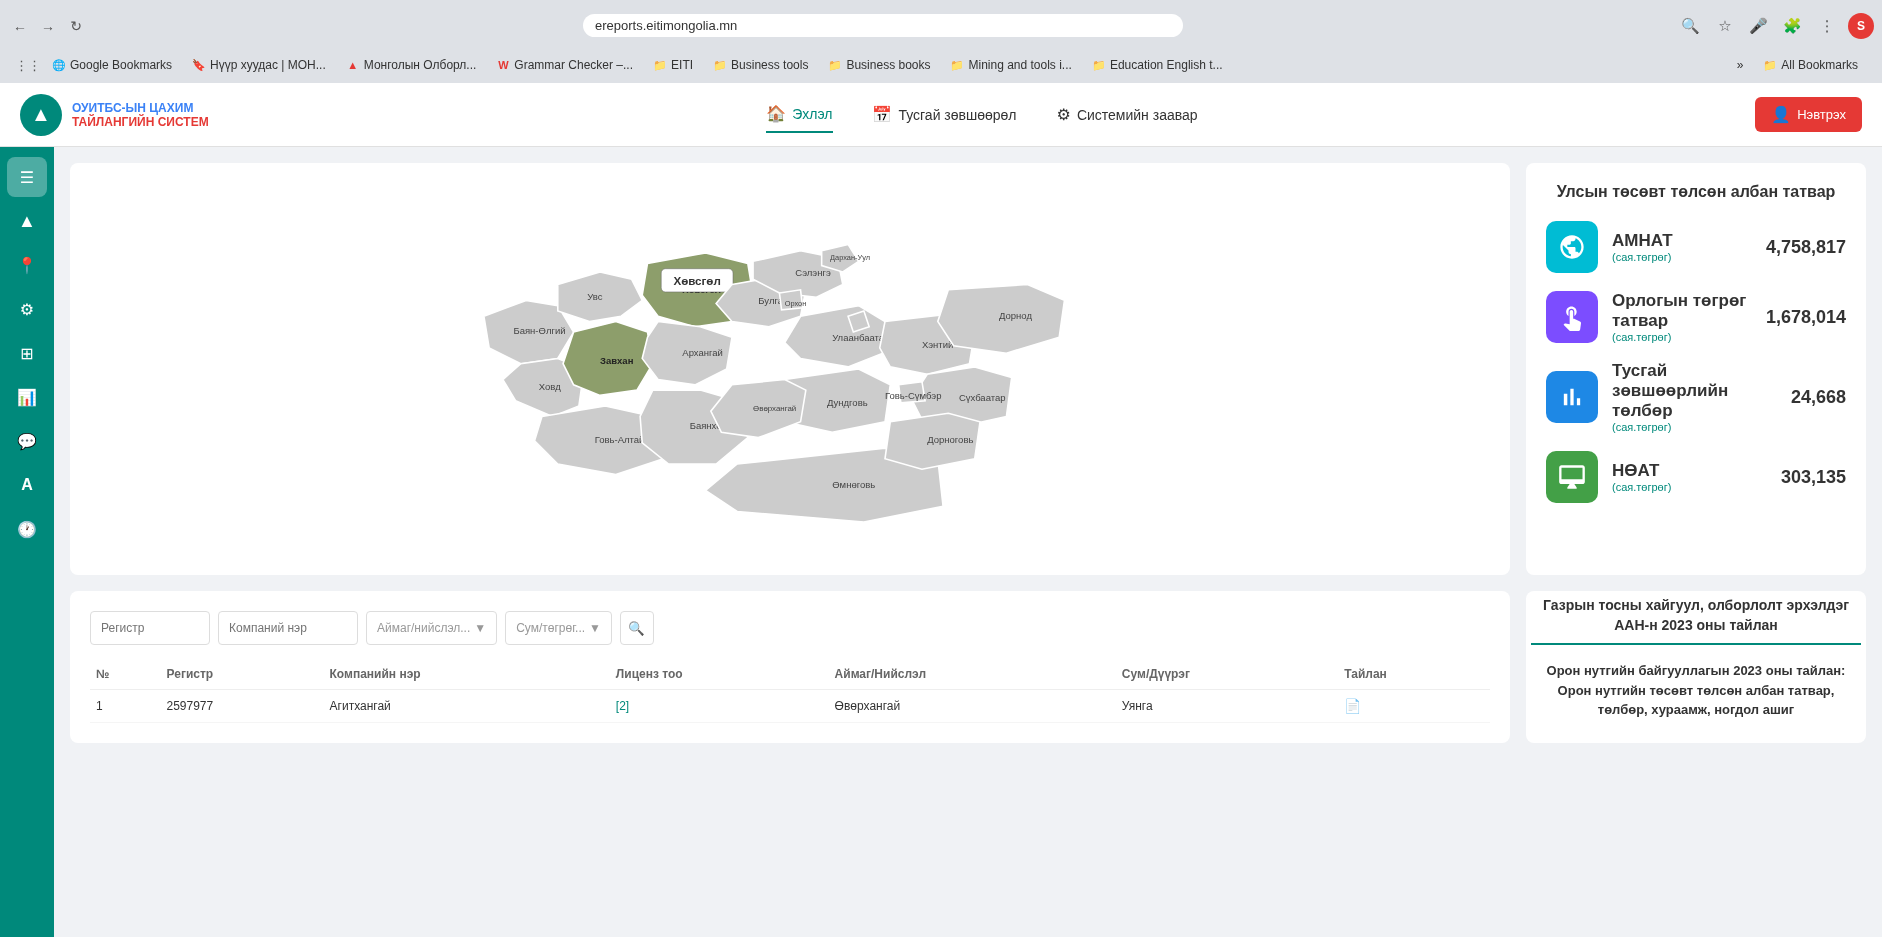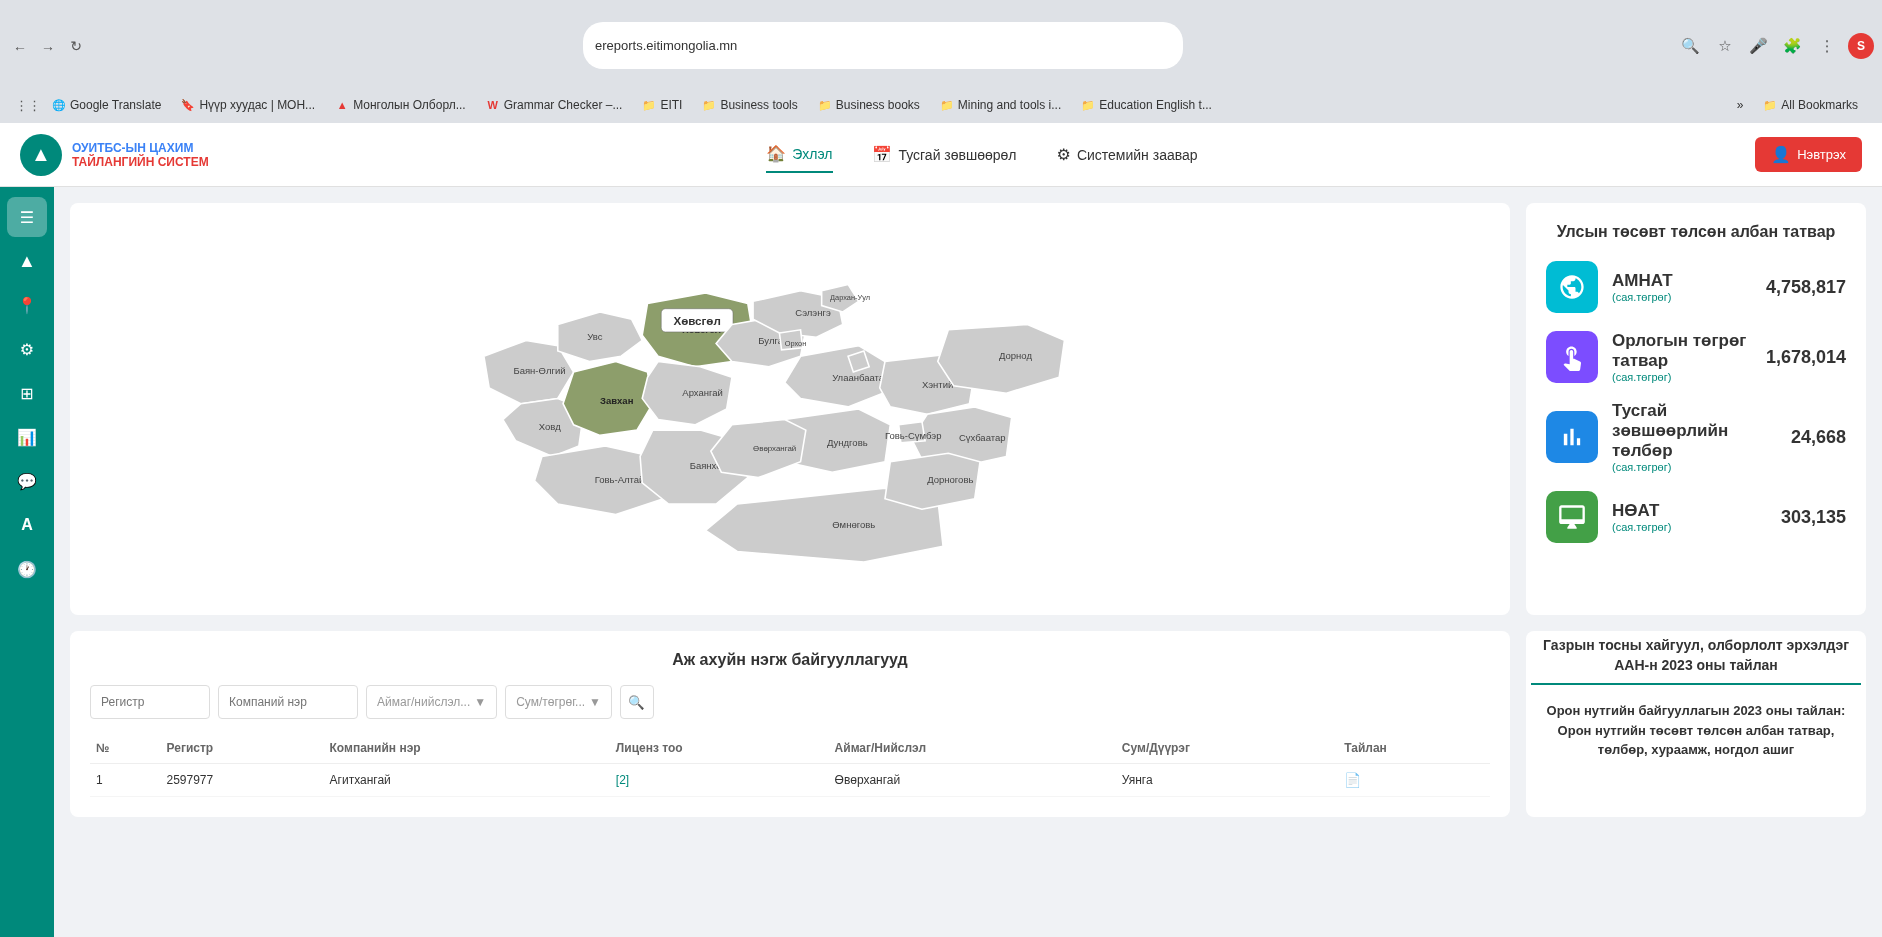--- a/index.html
+++ b/index.html
@@ -3,21 +3,21 @@
   <meta charset="utf-8">
   <style>
     * { margin: 0; padding: 0; box-sizing: border-box; }
     body { font-family: Arial, sans-serif; background: #f0f2f5; font-size: 13px; }
 
     
     .browser-chrome { background: #dee1e6; padding: 6px 8px 0; }
     .browser-toolbar { display: flex; align-items: center; gap: 8px; margin-bottom: 6px; }
     .browser-nav-btns { display: flex; gap: 4px; align-items: center; }
     .nav-btn { width: 24px; height: 24px; border-radius: 50%; border: none; background: none; cursor: pointer; display: flex; align-items: center; justify-content: center; color: #555; font-size: 14px; }
-    .address-bar { flex: 1; background: white; border-radius: 20px; padding: 16px 12px; font-size: 13px; color: #333; display: flex; align-items: center; gap: 6px; max-width: 600px; margin: 16px auto; }
+    .address-bar { flex: 1; background: white; border-radius: 20px; padding: 4px 12px; font-size: 13px; color: #333; display: flex; align-items: center; gap: 6px; max-width: 600px; margin: 8px auto; }
     .address-bar span { flex: 1; }
     .browser-actions { display: flex; gap: 8px; align-items: center; }
     .browser-action-btn { width: 26px; height: 26px; border: none; background: none; cursor: pointer; color: #555; font-size: 15px; display: flex; align-items: center; justify-content: center; }
     .user-avatar { width: 26px; height: 26px; border-radius: 50%; background: #e53935; color: white; display: flex; align-items: center; justify-content: center; font-size: 12px; font-weight: bold; }
 
     
     .bookmarks-bar { background: #dee1e6; padding: 2px 8px 6px; display: flex; align-items: center; gap: 4px; }
     .apps-grid { width: 24px; height: 24px; display: flex; align-items: center; justify-content: center; cursor: pointer; color: #555; }
     .bookmark-item { display: flex; align-items: center; gap: 4px; padding: 3px 8px; border-radius: 4px; cursor: pointer; font-size: 12px; color: #333; white-space: nowrap; }
     .bookmark-icon { width: 14px; height: 14px; display: flex; align-items: center; justify-content: center; font-size: 11px; }
@@ -115,21 +115,21 @@
       <button class="browser-action-btn">🧩</button>
       <button class="browser-action-btn">⋮</button>
       <div class="user-avatar">S</div>
     </div>
   </div>
 
   <div class="bookmarks-bar">
     <div class="apps-grid">⋮⋮</div>
     <div class="bookmark-item">
       <span class="bookmark-icon">🌐</span>
-      <span>Google Translate</span>
+      <span>Google Bookmarks</span>
     </div>
     <div class="bookmark-item">
       <span class="bookmark-icon">🔖</span>
       <span>Нүүр хуудас | МОН...</span>
     </div>
     <div class="bookmark-item">
       <span class="bookmark-icon" style="color:#e53935;">▲</span>
       <span>Монголын Олборл...</span>
     </div>
     <div class="bookmark-item">
@@ -362,21 +362,20 @@
             <div class="stat-sublabel">(сая.төгрөг)</div>
           </div>
           <div class="stat-value">303,135</div>
         </div>
       </div>
     </div>
 
     <div class="bottom-section">
 
       <div class="table-panel">
-        <div class="table-title">Аж ахуйн нэгж байгууллагууд</div>
         <div class="filter-row">
           <input class="filter-input" type="text" style="width: 120px;" placeholder="Регистр">
           <input class="filter-input" type="text" style="width: 140px;" placeholder="Компаний нэр">
           <div class="filter-select">
             <span>Аймаг/нийслэл...</span>
             <span>▼</span>
           </div>
           <div class="filter-select">
             <span>Сум/төгрөг...</span>
             <span>▼</span>

